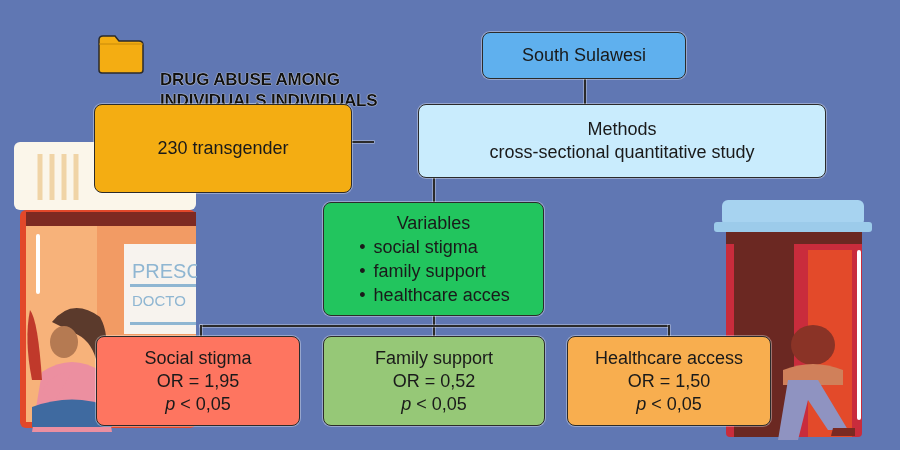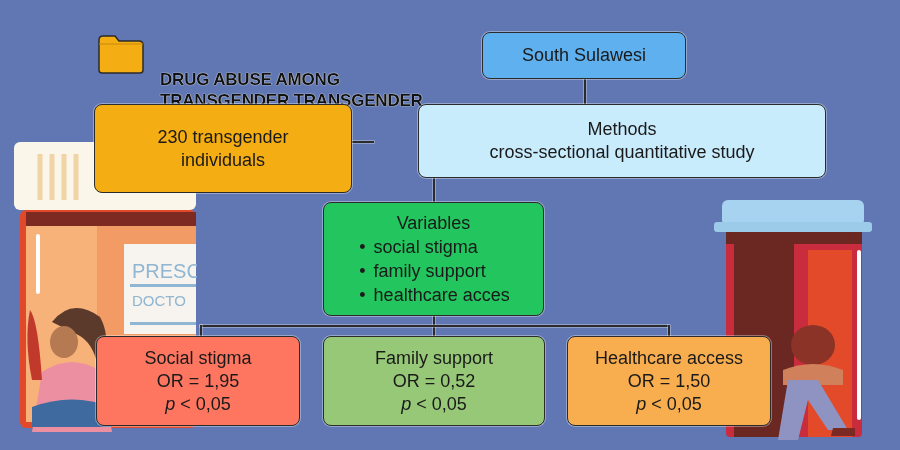--- a/index.html
+++ b/index.html
@@ -97,38 +97,37 @@
     <path d="M125 228 l22 0 l0 8 l-24 0 z" fill="#7a2a22"></path>
   </g>
 </svg>
 
 <svg class="abs folder" viewBox="0 0 48 40">
   <path d="M2 6 q0 -4 4 -4 l12 0 l4 5 l20 0 q4 0 4 4 l0 25 q0 3 -3 3 l-38 0 q-3 0 -3 -3 z" fill="#f4ad12" stroke="#2b2b2b" stroke-width="1.5"></path>
   <line x1="2" y1="10" x2="46" y2="10" stroke="#c88a08" stroke-width="1"></line>
 </svg>
 <div class="abs title">
   <div>DRUG ABUSE AMONG</div>
-  <div>TRANSGENDER TRANSGENDER</div>
+  <div>INDIVIDUALS INDIVIDUALS</div>
 </div>
 
 <div class="line" style="left:584px; top:79px; width:1.5px; height:25px;"></div>
 <div class="line" style="left:352px; top:141px; width:22px; height:1.5px;"></div>
 <div class="line" style="left:433px; top:178px; width:1.5px; height:24px;"></div>
 <div class="line" style="left:433px; top:316px; width:1.5px; height:20px;"></div>
 <div class="line" style="left:200px; top:325px; width:468px; height:1.5px;"></div>
 <div class="line" style="left:200px; top:325px; width:1.5px; height:11px;"></div>
 <div class="line" style="left:668px; top:325px; width:1.5px; height:11px;"></div>
 
 <div class="box b-region" style="background: rgb(95, 176, 238);">
   <div>South Sulawesi</div>
 </div>
 
 <div class="box b-sample" style="background: rgb(244, 173, 18);">
   <div>230 transgender</div>
-  <div>individuals</div>
 </div>
 
 <div class="box b-methods" style="background: rgb(201, 236, 253); margin-left: 44px;">
   <div>Methods</div>
   <div>cross-sectional quantitative study</div>
 </div>
 
 <div class="box b-vars" style="background: #22c55e;">
   <div>Variables</div>
   <ul>

